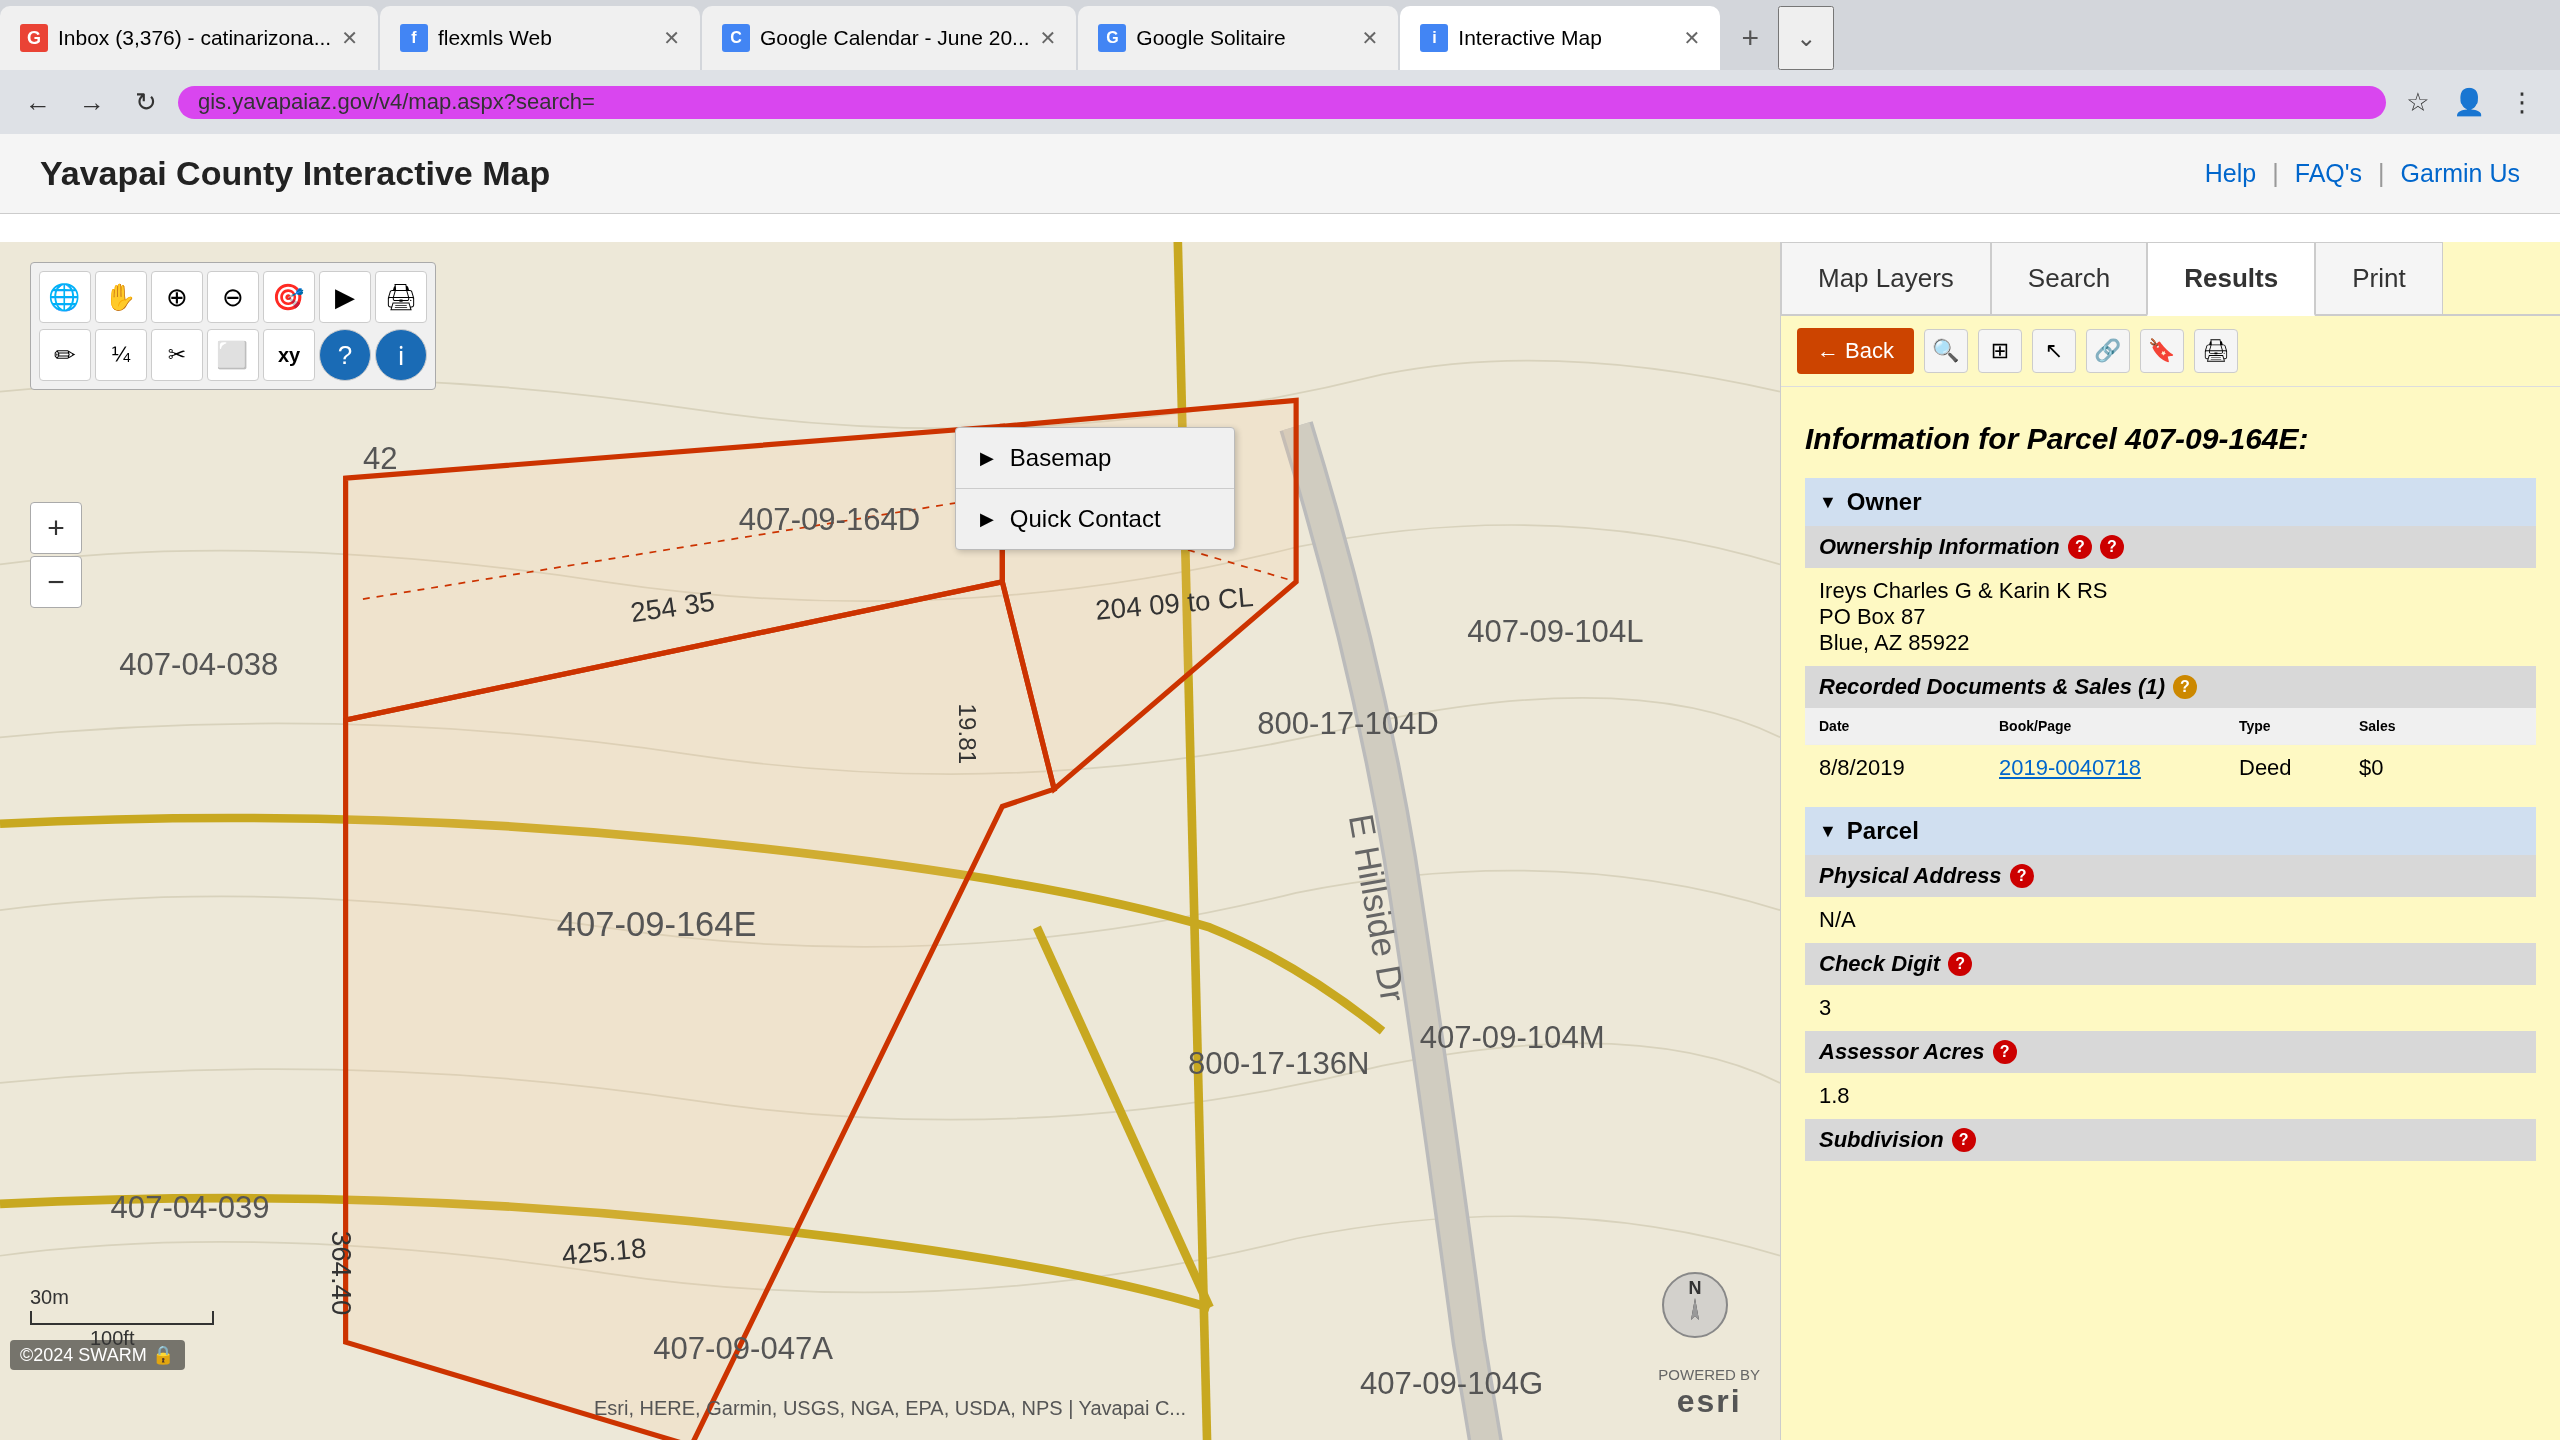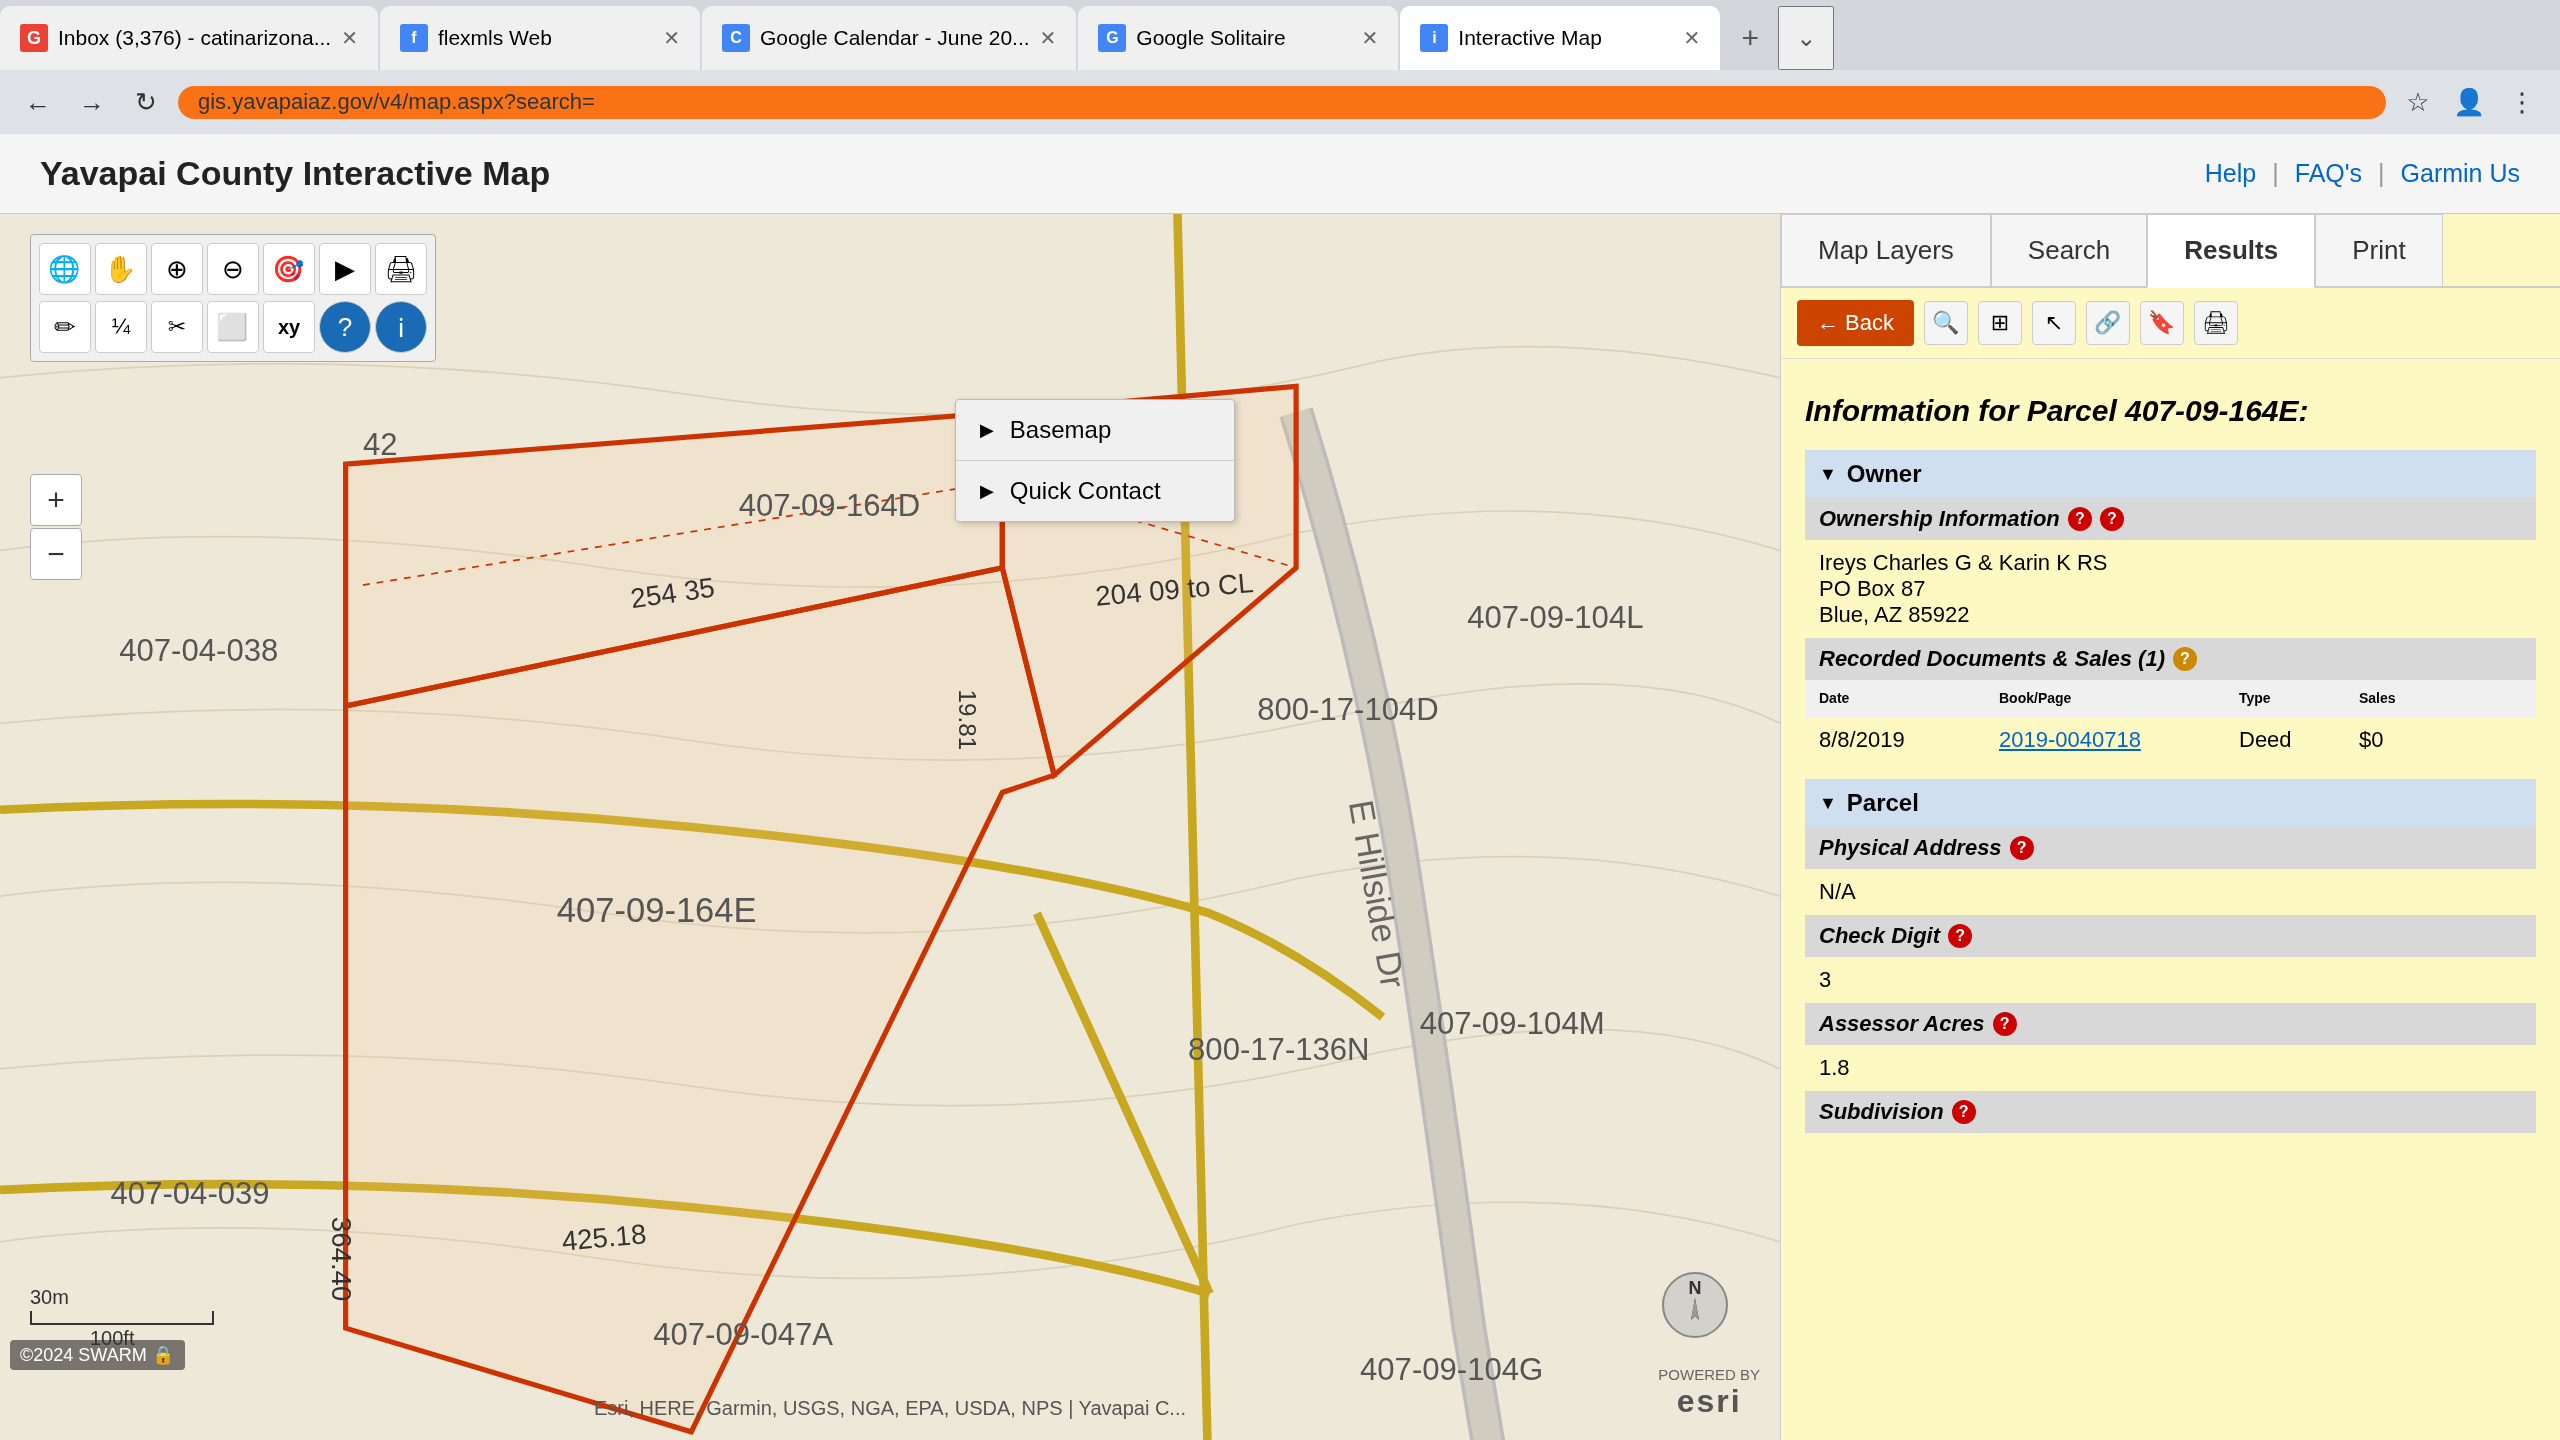--- a/index.html
+++ b/index.html
@@ -8,26 +8,26 @@
     .tab { display: flex; align-items: center; padding: 0 20px; background: #f0f0f0; border-radius: 10px 10px 0 0; font-size: 22px; margin-right: 2px; min-width: 320px; max-width: 400px; position: relative; }
     .tab.active { background: #fff; }
     .tab-favicon { width: 28px; height: 28px; margin-right: 10px; border-radius: 3px; }
     .tab-label { flex: 1; overflow: hidden; text-overflow: ellipsis; white-space: nowrap; font-size: 21px; }
     .tab-close { margin-left: 10px; cursor: pointer; font-size: 20px; color: #666; }
     .tab-new { display: flex; align-items: center; justify-content: center; width: 56px; font-size: 30px; color: #555; cursor: pointer; background: transparent; border: none; }
     .tab-more { display: flex; align-items: center; justify-content: center; width: 56px; font-size: 24px; color: #555; cursor: pointer; }
 
     .address-bar-row { display: flex; align-items: center; padding: 8px 16px; background: #dee1e6; gap: 10px; height: 64px; }
     .nav-btn { width: 44px; height: 44px; border-radius: 50%; border: none; background: transparent; font-size: 26px; cursor: pointer; color: #333; display: flex; align-items: center; justify-content: center; }
-    .address-input { flex: 1; height: 33px; border-radius: 22px; border: none; padding: 0 20px; font-size: 22px; background: #f97316; color: #333; }
+    .address-input { flex: 1; height: 33px; border-radius: 22px; border: none; padding: 0 20px; font-size: 22px; background: #d946ef; color: #333; }
     .toolbar-icons { display: flex; align-items: center; gap: 8px; }
     .toolbar-icon { width: 44px; height: 44px; display: flex; align-items: center; justify-content: center; font-size: 26px; cursor: pointer; color: #333; border-radius: 50%; }
 
     
-    .app { display: flex; flex-direction: column; height: calc(1440px - 134px); background: #fff; }
+    .app { display: flex; flex-direction: column; height: calc(1440px - 134px); background: #fff; gap: 28px; }
     .app-header { background: #f5f5f5; border-bottom: 1px solid #ccc; display: flex; align-items: center; justify-content: space-between; padding: 0 40px; height: 80px; }
     .app-title { font-size: 34px; font-weight: bold; color: #222; }
     .header-links { display: flex; align-items: center; gap: 16px; font-size: 25px; color: #0066cc; }
     .header-links span { color: #999; }
 
     .app-body { display: flex; flex: 1; overflow: hidden; }
 
     
     .map-area { flex: 1; position: relative; overflow: hidden; background: #e8e4d0; }
 

